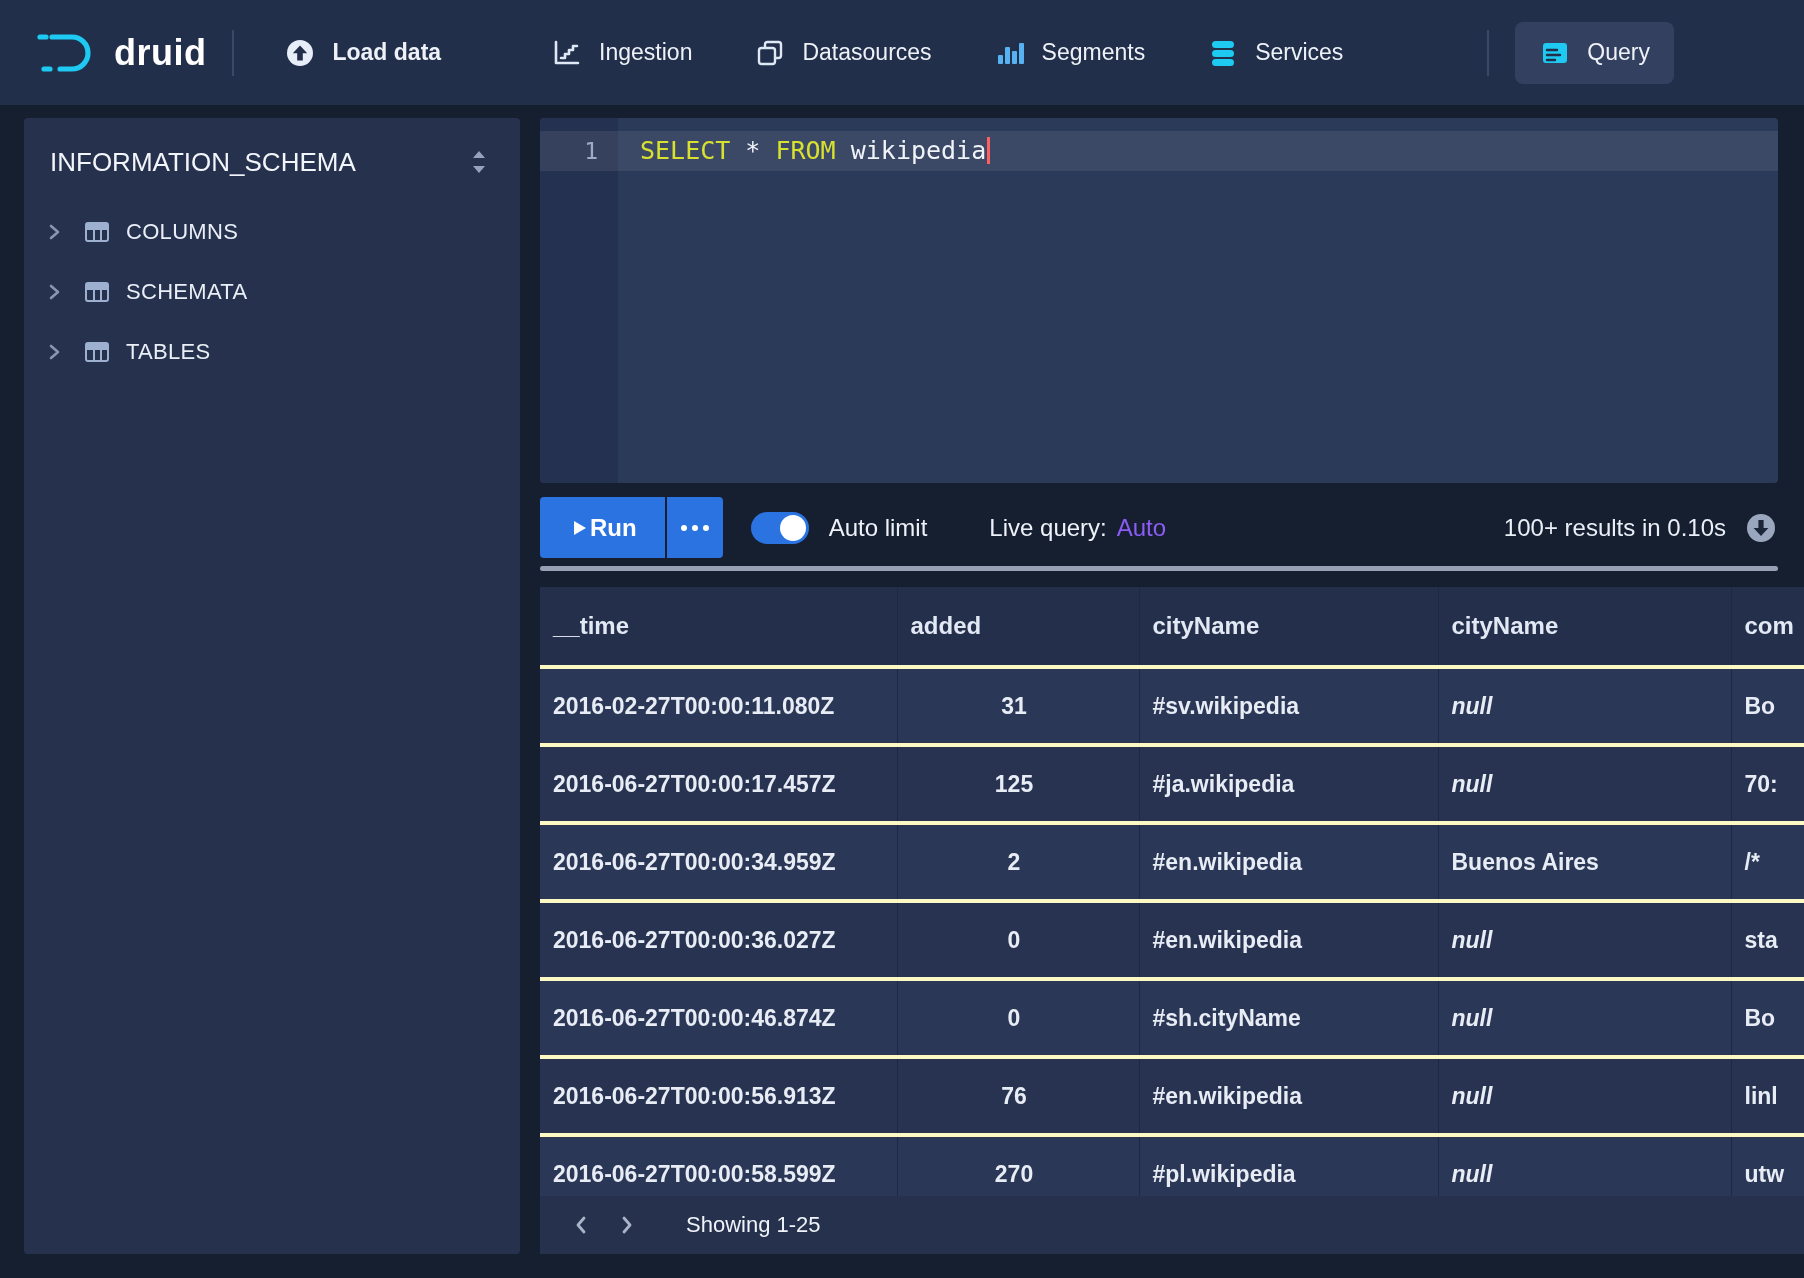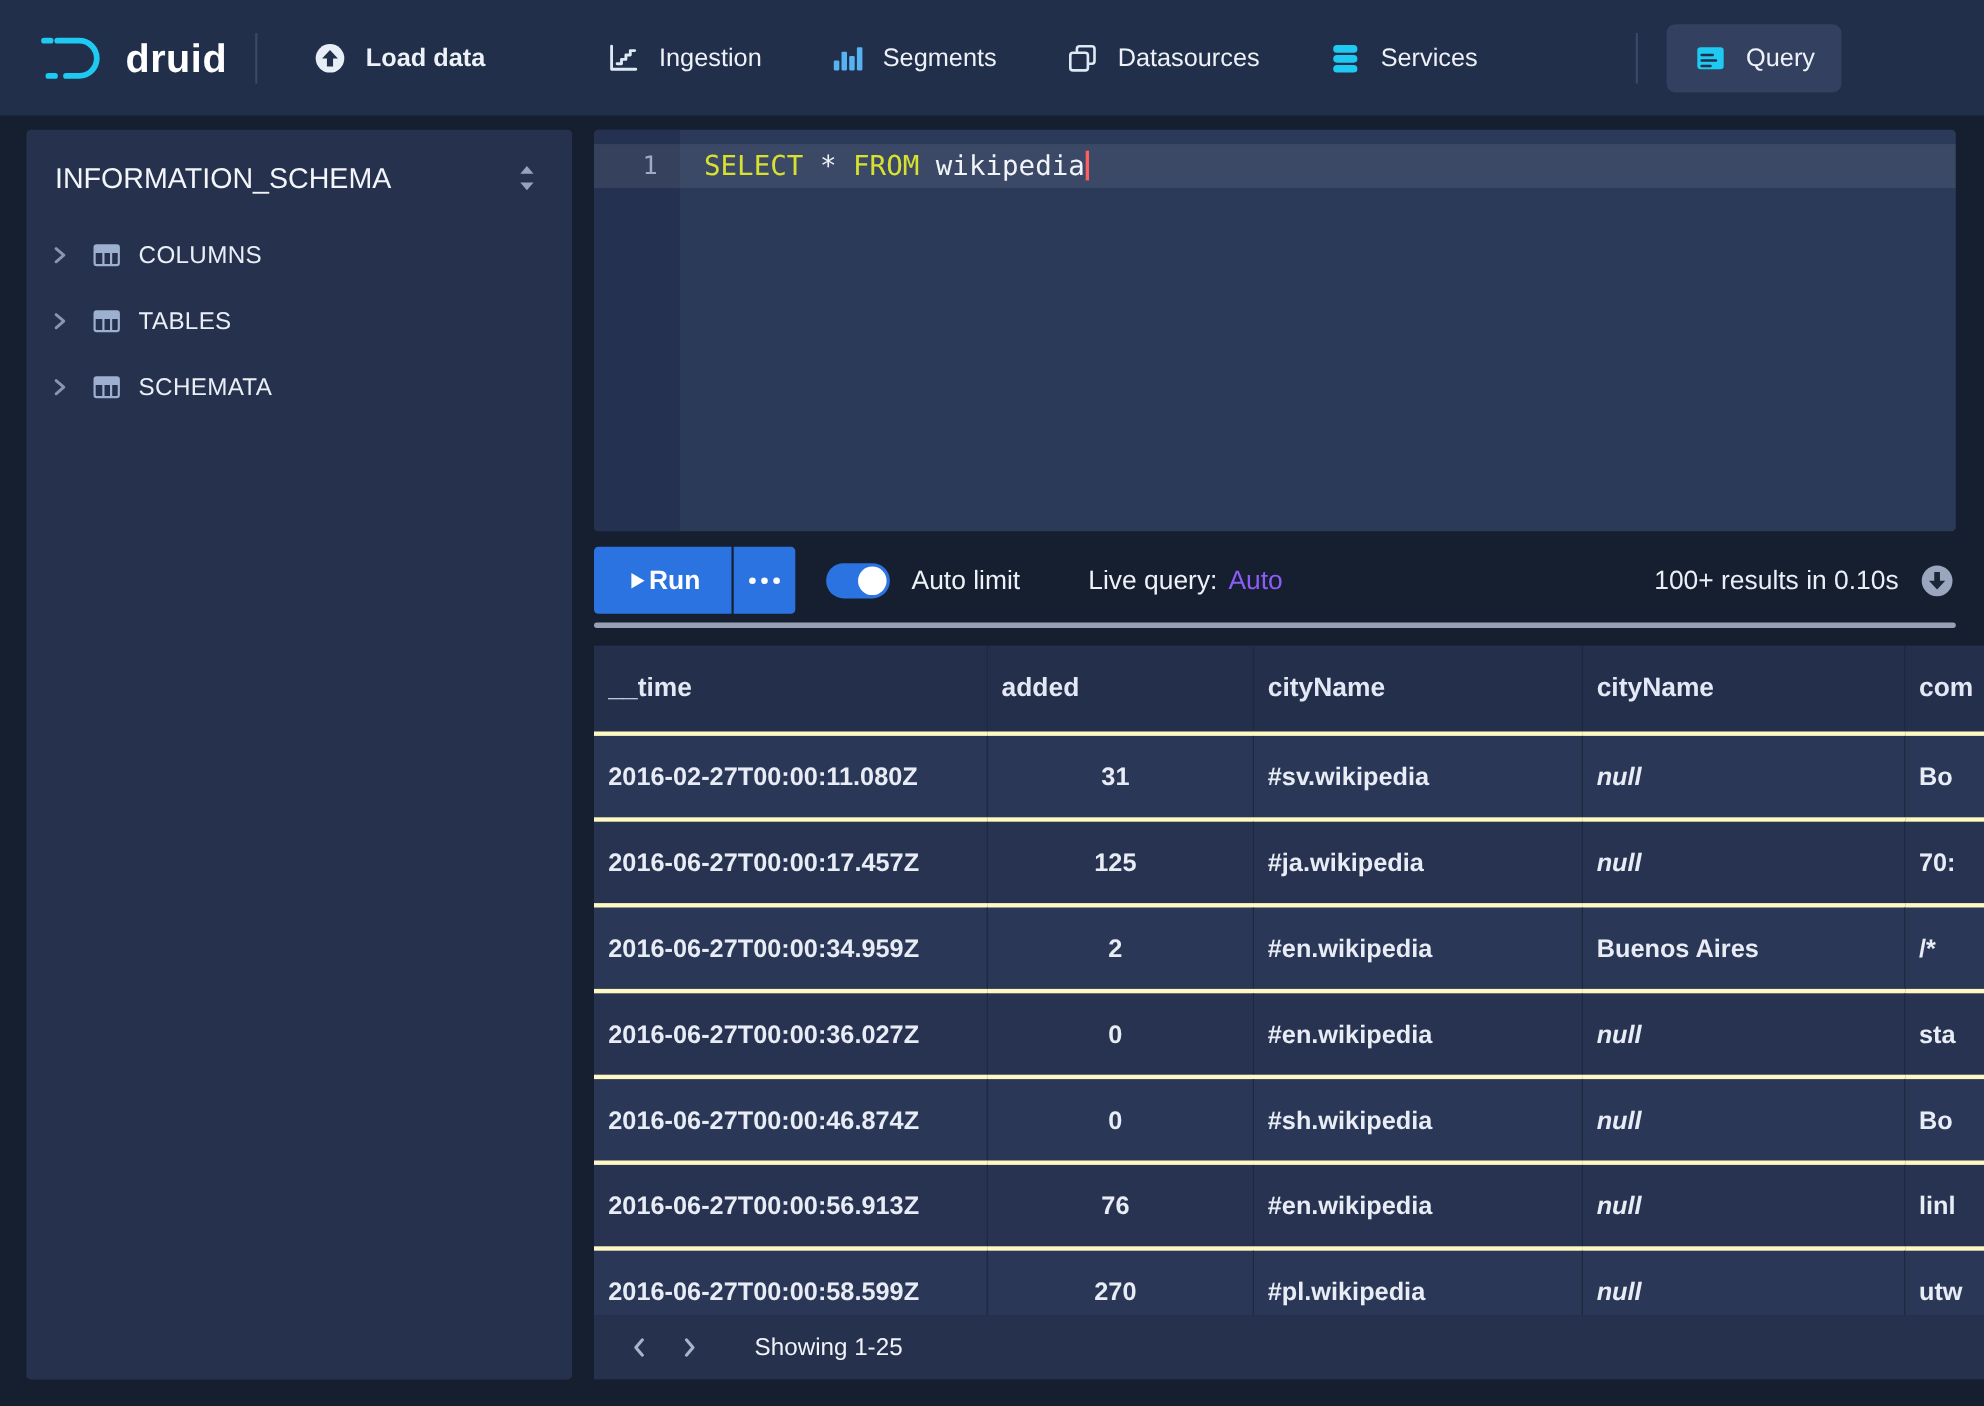--- a/index.html
+++ b/index.html
@@ -122,38 +122,38 @@
         <svg width="32" height="32" viewBox="0 0 32 32" fill="none" stroke="#dfe8f5" stroke-width="2.6" stroke-linecap="round" stroke-linejoin="round">
           <path d="M5 5 v21 h22"></path>
           <path d="M10 21 h4 v-4 h4 v-4 h4 v-4 h4"></path>
         </svg>
       </span>
       <span>Ingestion</span>
     </a>
 
     <a class="nav-item">
       <span class="nicon">
+        <svg width="32" height="32" viewBox="0 0 32 32">
+          <rect x="11" y="5" width="16" height="16" rx="2.5" fill="none" stroke="#dfe8f5" stroke-width="2.4"></rect>
+          <rect x="5" y="11" width="16" height="16" rx="2.5" fill="#212f4a" stroke="#dfe8f5" stroke-width="2.4"></rect>
+        </svg>
+      </span>
+      <span>Datasources</span>
+    </a>
+
+    <a class="nav-item">
+      <span class="nicon">
         <svg width="32" height="32" viewBox="0 0 32 32" fill="#57b2f2">
           <rect x="4" y="18" width="5" height="9" rx="1"></rect>
           <rect x="11" y="10" width="5" height="17" rx="1"></rect>
           <rect x="18" y="14" width="5" height="13" rx="1"></rect>
           <rect x="25" y="6" width="5" height="21" rx="1"></rect>
         </svg>
       </span>
       <span>Segments</span>
-    </a>
-
-    <a class="nav-item">
-      <span class="nicon">
-        <svg width="32" height="32" viewBox="0 0 32 32">
-          <rect x="11" y="5" width="16" height="16" rx="2.5" fill="none" stroke="#dfe8f5" stroke-width="2.4"></rect>
-          <rect x="5" y="11" width="16" height="16" rx="2.5" fill="#212f4a" stroke="#dfe8f5" stroke-width="2.4"></rect>
-        </svg>
-      </span>
-      <span>Datasources</span>
     </a>
 
     <a class="nav-item">
       <span class="nicon">
         <svg width="32" height="32" viewBox="0 0 32 32" fill="#1ec9f2">
           <rect x="5" y="4" width="22" height="7" rx="3.5"></rect>
           <rect x="5" y="13" width="22" height="7" rx="3.5"></rect>
           <rect x="5" y="22" width="22" height="7" rx="3.5"></rect>
         </svg>
       </span>
@@ -206,36 +206,36 @@
         <path d="M5 5 L12 11 L5 17" stroke="#8896b2" stroke-width="2.6" fill="none" stroke-linecap="round" stroke-linejoin="round"></path>
       </svg>
     </span>
     <span class="nicon" style="width:28px;height:26px;">
       <svg width="28" height="26" viewBox="0 0 28 26">
         <rect x="3" y="4" width="22" height="18" rx="2" fill="none" stroke="#9db0d0" stroke-width="2"></rect>
         <rect x="3" y="4" width="22" height="6" rx="2" fill="#9db0d0"></rect>
         <path d="M3 10 h22 M11 10 v12 M18 10 v12" stroke="#9db0d0" stroke-width="2"></path>
       </svg>
     </span>
-    <span class="tree-label">TABLES</span>
+    <span class="tree-label">SCHEMATA</span>
   </div>
       <div class="tree-item">
     <span class="chev">
       <svg width="16" height="22" viewBox="0 0 16 22">
         <path d="M5 5 L12 11 L5 17" stroke="#8896b2" stroke-width="2.6" fill="none" stroke-linecap="round" stroke-linejoin="round"></path>
       </svg>
     </span>
     <span class="nicon" style="width:28px;height:26px;">
       <svg width="28" height="26" viewBox="0 0 28 26">
         <rect x="3" y="4" width="22" height="18" rx="2" fill="none" stroke="#9db0d0" stroke-width="2"></rect>
         <rect x="3" y="4" width="22" height="6" rx="2" fill="#9db0d0"></rect>
         <path d="M3 10 h22 M11 10 v12 M18 10 v12" stroke="#9db0d0" stroke-width="2"></path>
       </svg>
     </span>
-    <span class="tree-label">SCHEMATA</span>
+    <span class="tree-label">TABLES</span>
   </div>
     </div>
 </aside>
 
 <main class="main">
 
   <div class="editor">
     <div class="gutter"></div>
     <div class="active-line"></div>
     <div class="line-no">1</div>
@@ -318,21 +318,21 @@
           <tr>
             <td>2016-06-27T00:00:36.027Z</td>
             <td class="num">0</td>
             <td>#en.wikipedia</td>
             <td class="null">null</td>
             <td>sta</td>
           </tr>
           <tr>
             <td>2016-06-27T00:00:46.874Z</td>
             <td class="num">0</td>
-            <td>#sh.wikipedia</td>
+            <td>#sh.cityName</td>
             <td class="null">null</td>
             <td>Bo</td>
           </tr>
           <tr>
             <td>2016-06-27T00:00:56.913Z</td>
             <td class="num">76</td>
             <td>#en.wikipedia</td>
             <td class="null">null</td>
             <td>linl</td>
           </tr>

